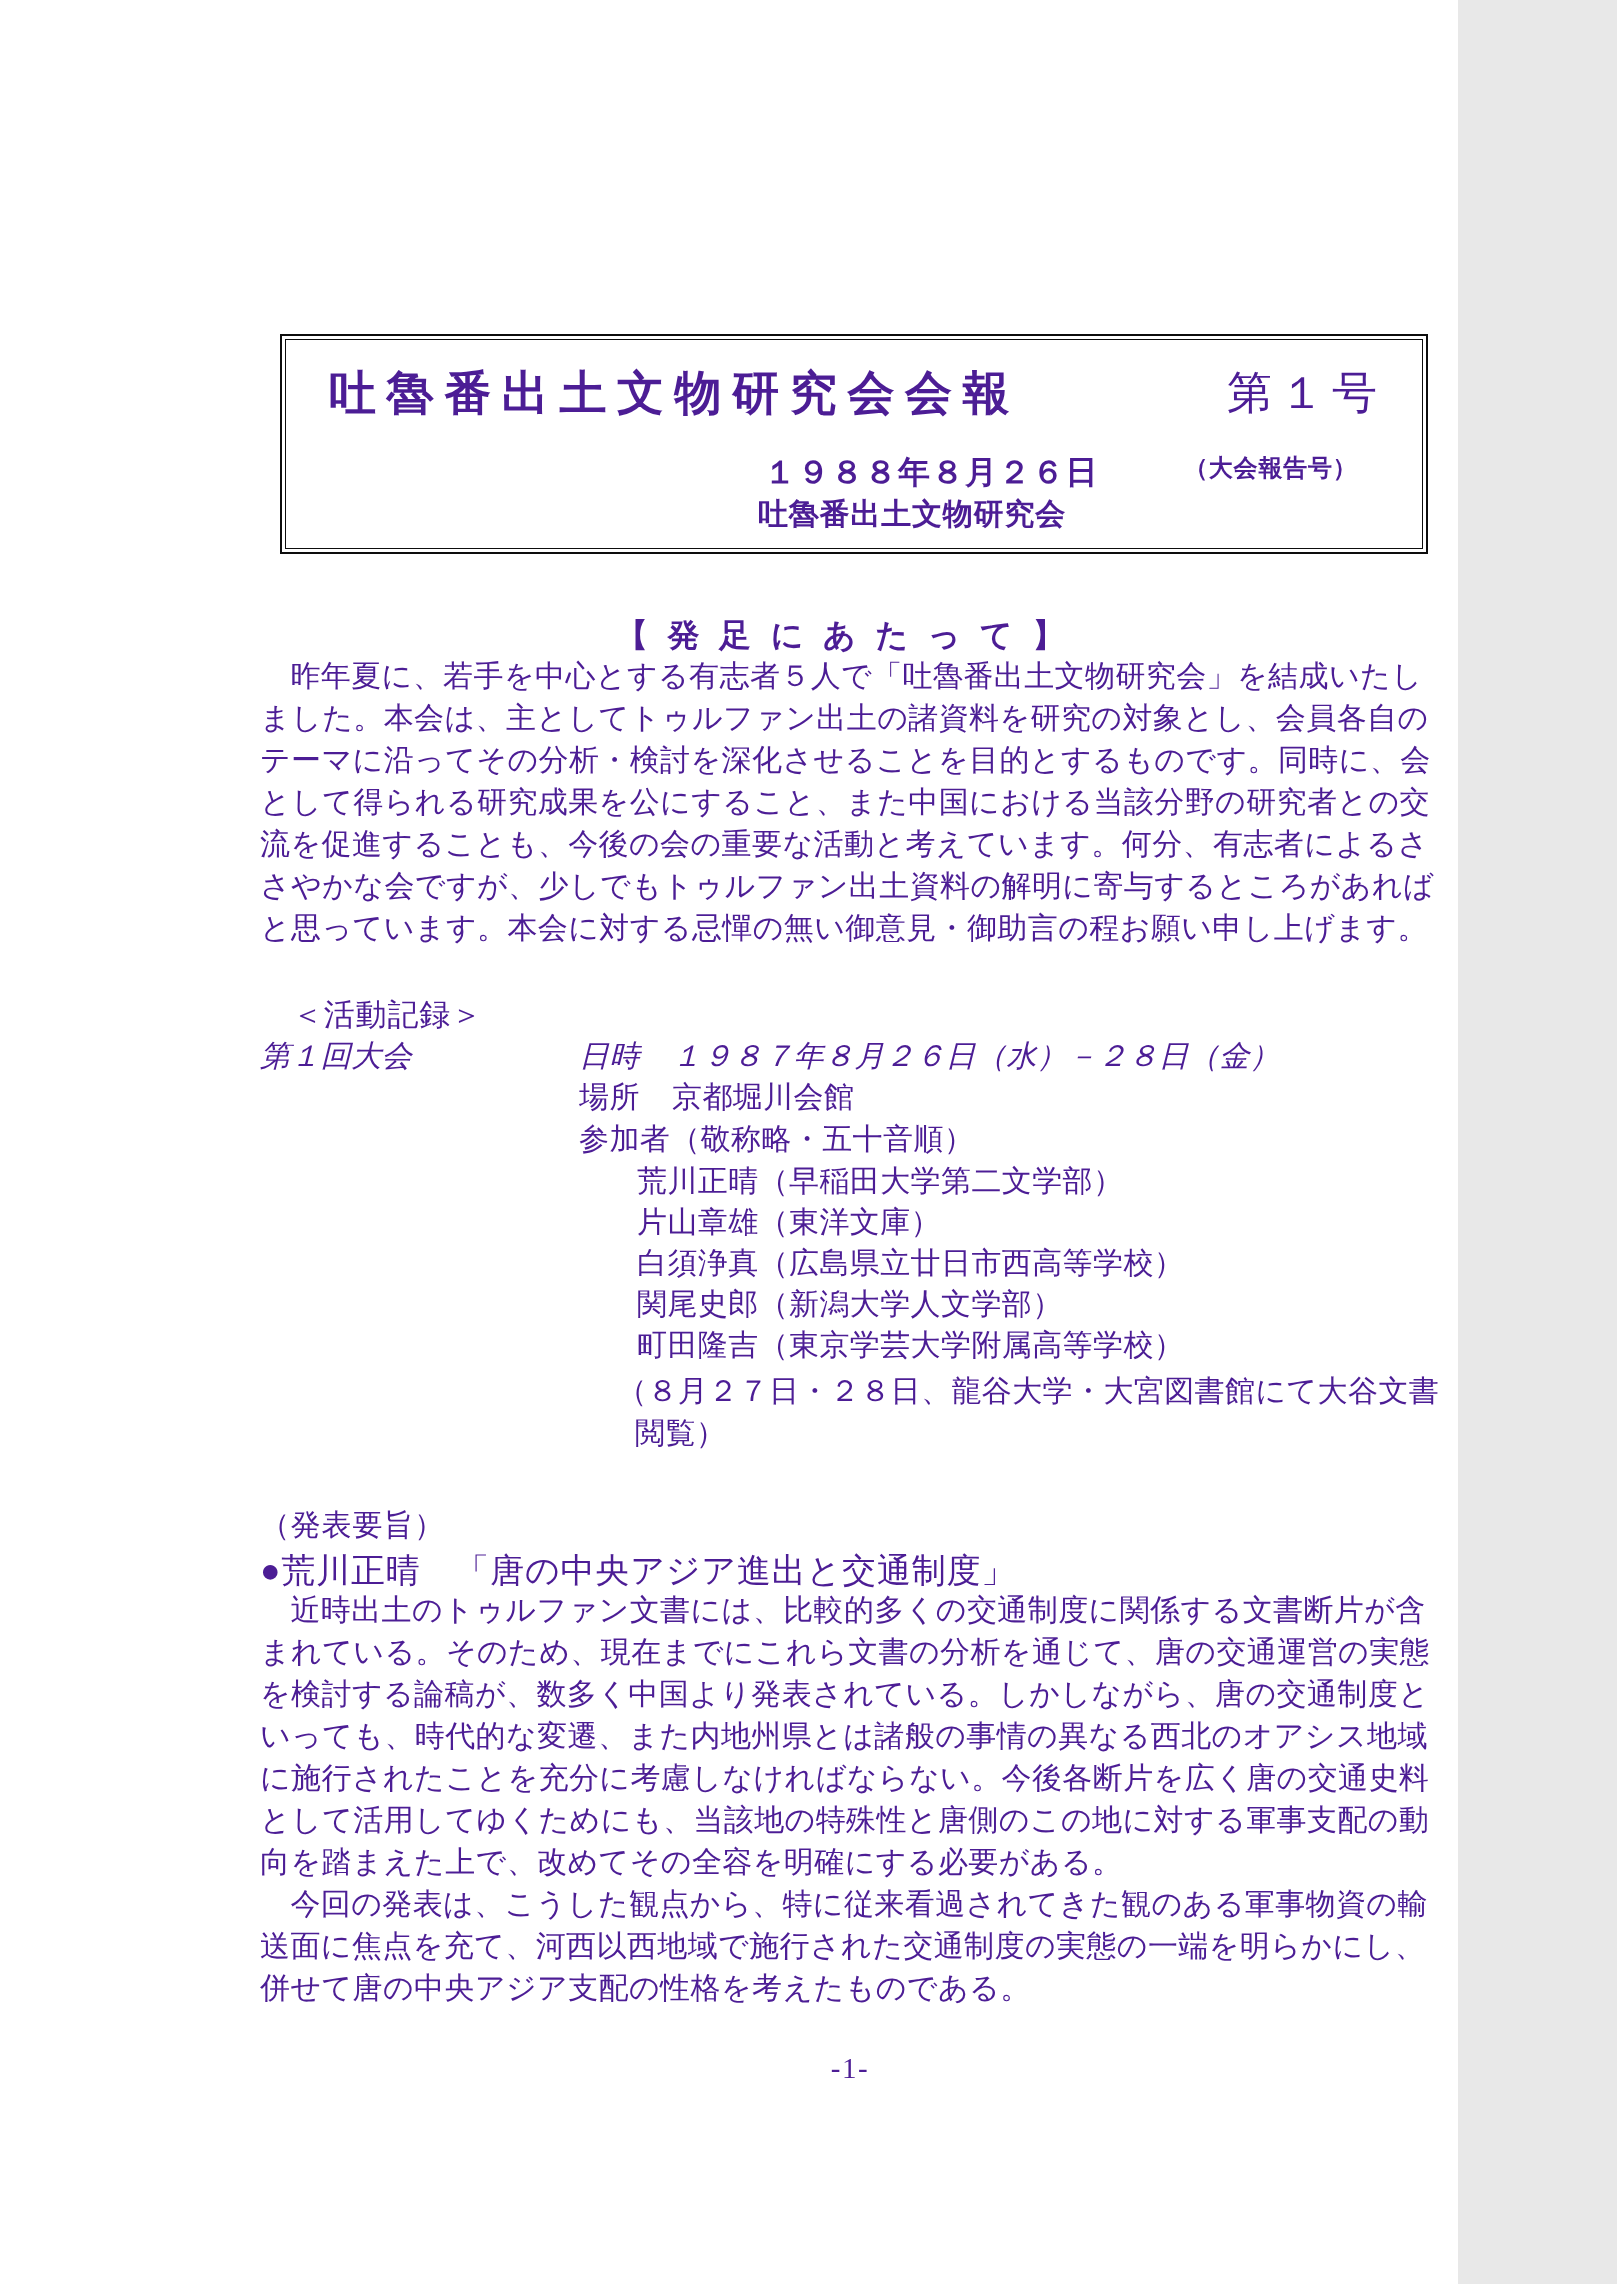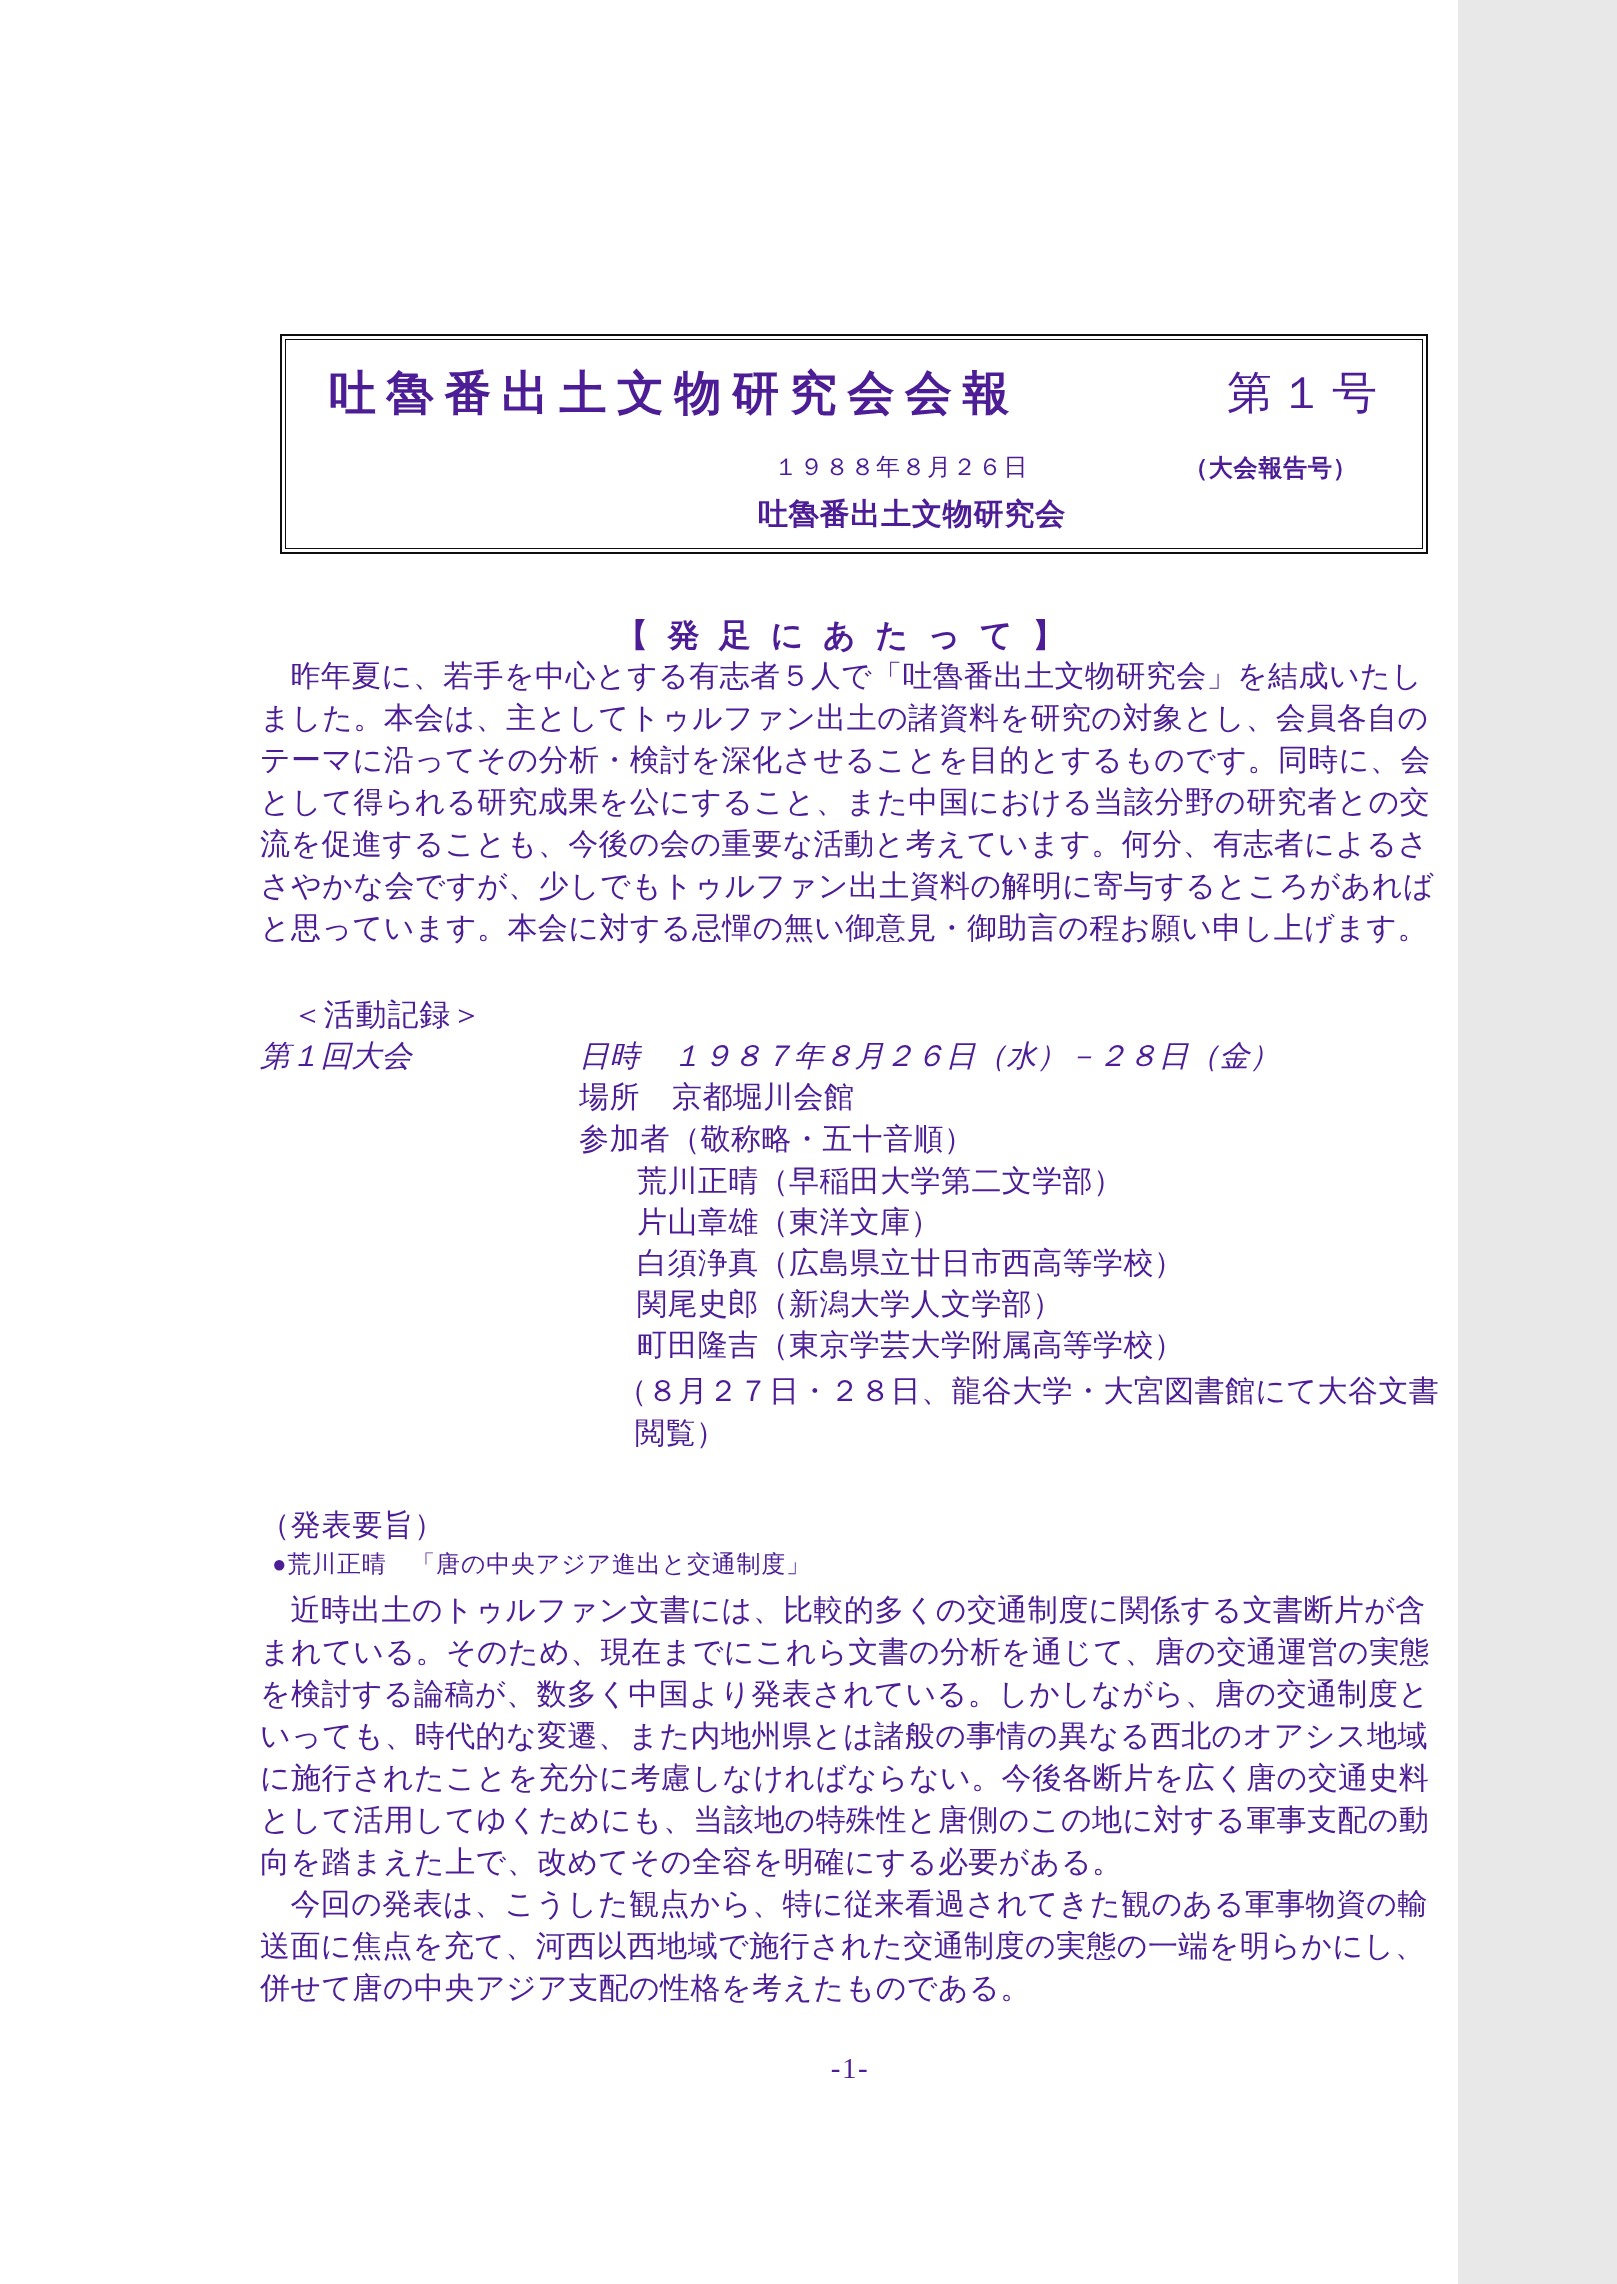--- a/index.html
+++ b/index.html
@@ -19,21 +19,21 @@
     width:1144px; height:216px;
     border:2.3px solid #0d0d0d;
   }
   .header-box-inner {
     position:absolute; left:3px; top:3px; right:3px; bottom:3px;
     border:1.5px solid #0d0d0d;
     pointer-events:none;
   }
   .masthead-title   { left:47px;  top:26px;  font-size:47px; font-weight:bold; letter-spacing:10.6px; }
   .masthead-issue   { left:945px; top:27px; font-size:45px; font-weight:normal; letter-spacing:7.5px; }
-  .masthead-date    { left:492px; top:115px; font-size:24px; font-weight:normal; letter-spacing:1.5px; }
+  .masthead-date    { left:482px; top:115px; font-size:32px; font-weight:bold; letter-spacing:1.5px; }
   .masthead-note    { left:902px; top:116px; font-size:24px; font-weight:bold; letter-spacing:0.8px; }
   .masthead-org     { left:476px; top:158px; font-size:30px; font-weight:bold; letter-spacing:0.8px; }
 
   
   .section-heading {
     left:260px; top:614px; width:1180px;
     text-align:center; font-size:32px; font-weight:bold; letter-spacing:19.6px;
   }
   .text-block { font-size:30px; line-height:42px; letter-spacing:0.4px; }
   .intro-block    { left:260px; top:655px; width:1191px; }
@@ -47,21 +47,21 @@
   .row-participants-label { left:579px; top:1119px; }
   .participants     { left:637px; top:1160px; }
   .participants > div { white-space:nowrap; line-height:41px; font-size:30px; letter-spacing:0.4px; }
   .row-note1        { left:617px; top:1371px; }
   .row-note2        { left:635px; top:1413px; }
 
   .event-name { display:inline-block; width:319px; }
   .detail-label { display:inline-block; width:93px; }
 
   .abstract-heading { left:260px; top:1505px; font-size:30px; letter-spacing:0.8px; }
-  .presentation-title { left:260px; top:1548px; font-size:24px; letter-spacing:0.8px;margin-left:12px; }
+  .presentation-title { left:260px; top:1548px; font-size:34px; letter-spacing:0.8px; }
 
   .page-number { left:260px; top:2052px; width:1180px; text-align:center; font-size:29px; letter-spacing:1.5px; }
 </style>
 </head>
 <body>
 
 <div class="page">
 
   <div class="header-box">
     <div class="header-box-inner"></div>

